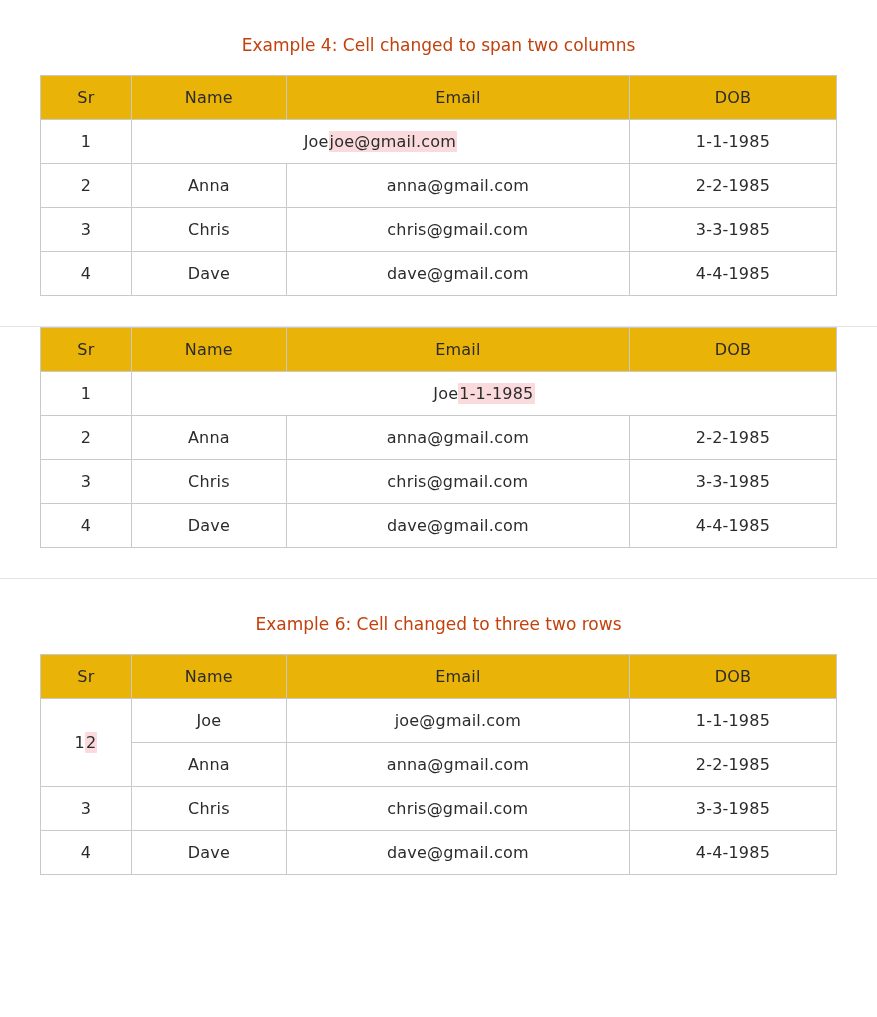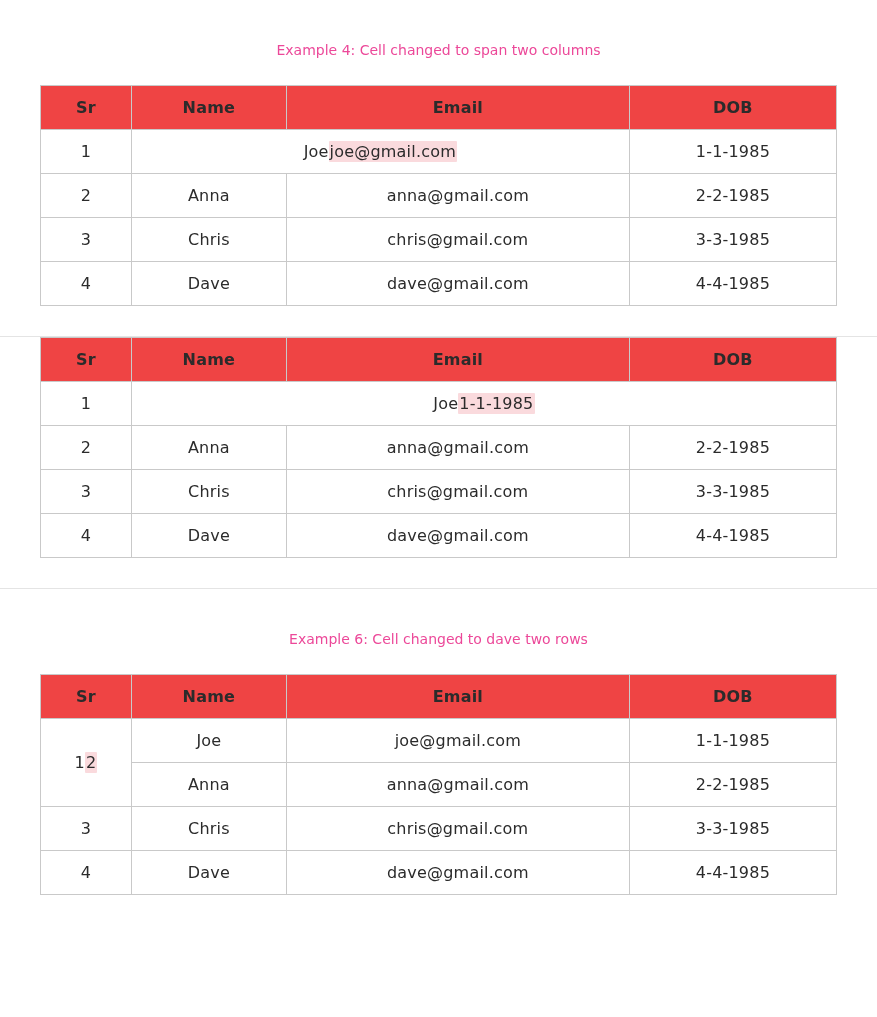--- a/index.html
+++ b/index.html
@@ -17,25 +17,25 @@
     width: 877px;
     box-sizing: border-box;
     padding: 0;
   }
   .example {
     box-sizing: border-box;
     padding: 0 40px;
   }
   .example-title {
     text-align: center;
-    font-size: 14px;
+    font-size: 17px;
     font-weight: 400;
-    color: #ec4899;
+    color: #c2410c;
     line-height: 1.35;
-    margin: 11px;
+    margin: 4px;
     padding: 30px 52px 14px 52px;
     box-sizing: border-box;
   }
   table.demo-table {
     border-collapse: collapse;
     width: 100%;
     table-layout: fixed;
     font-size: 16px;
   }
   table.demo-table th,
@@ -43,22 +43,22 @@
     border: 1px solid #c9c9c9;
     text-align: center;
     vertical-align: middle;
     height: 43px;
     padding: 0 6px;
     font-weight: 400;
     color: #2b2b2b;
     letter-spacing: 0.2px;
   }
   table.demo-table th {
-    background: #ef4444;
-    font-weight: 700;
+    background: #eab308;
+    font-weight: 400;
   }
   col.c-sr { width: 89px; }
   col.c-name { width: 152px; }
   col.c-email { width: 336px; }
   col.c-dob { width: 203px; }
 
   .hl {
     background: #fadadd;
     padding: 1px 1px;
     border-radius: 1px;
@@ -162,21 +162,21 @@
           <td>dave@gmail.com</td>
           <td>4-4-1985</td>
         </tr>
       </tbody>
     </table>
   </section>
 
   <div class="divider"></div>
 
   <section class="example">
-    <h2 class="example-title">Example 6: Cell changed to dave two rows</h2>
+    <h2 class="example-title">Example 6: Cell changed to three two rows</h2>
     <table class="demo-table">
       <colgroup>
         <col class="c-sr">
           <col class="c-name">
           <col class="c-email">
           <col class="c-dob">
       </colgroup>
       <thead>
         <tr>
           <th>Sr</th>

